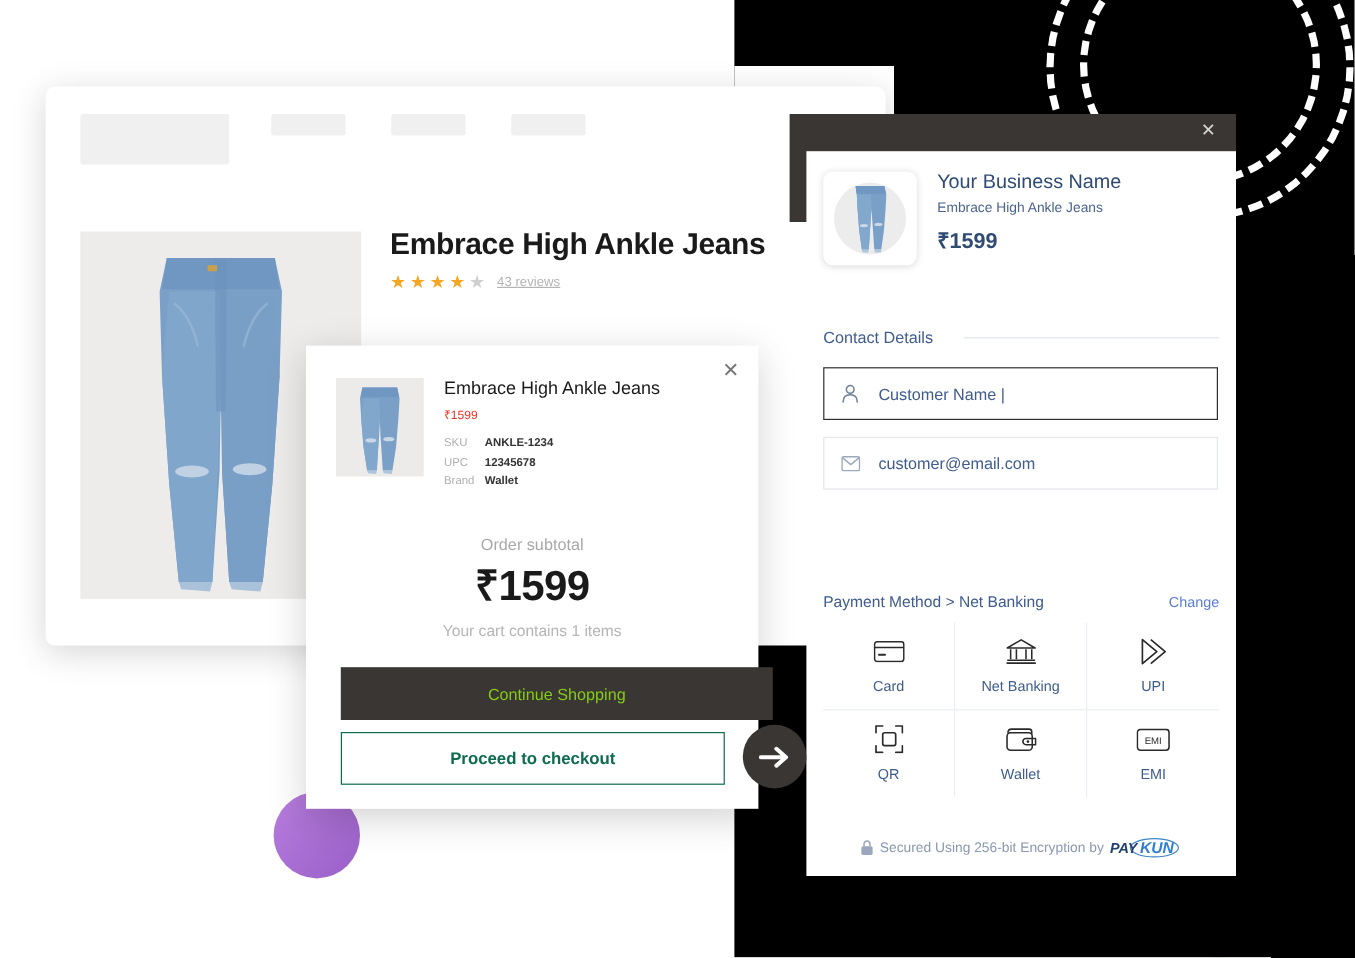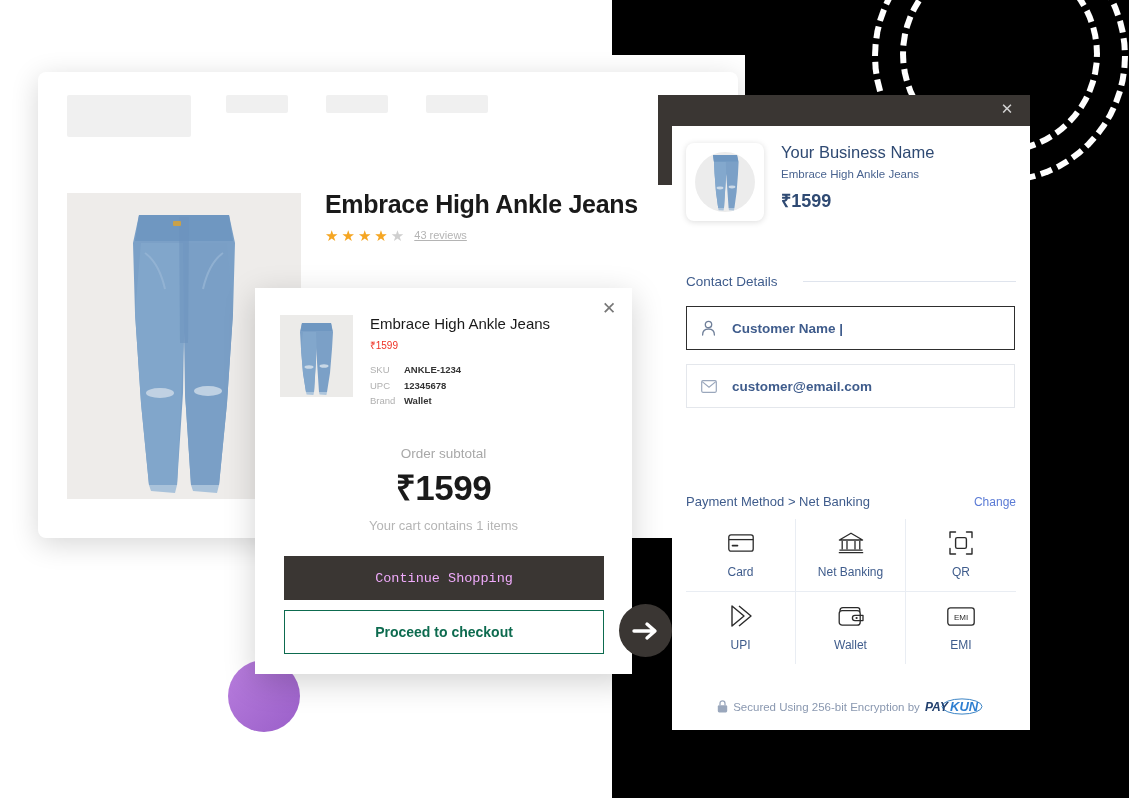--- a/index.html
+++ b/index.html
@@ -126,26 +126,25 @@
   .meta-label { color: #b0b0b0; display: inline-block; min-width: 34px; }
   .meta-value { color: #333333; font-weight: bold; }
 
   #subtotal-block { position: absolute; left: 0; right: 0; top: 158px; text-align: center; }
   #subtotal-label { font-size: 13.5px; color: #a8a8a8; }
   #subtotal-amount { font-size: 35px; color: #1a1a1a; font-weight: bold; margin-top: 2px; letter-spacing: -0.5px; }
   #cart-count { font-size: 13px; color: #b5b5b5; margin-top: 8px; }
 
   #btn-continue {
     position: absolute; left: 29px; top: 268px;
-    width: 320px; height: 44px;
-    background: #3a3633; color: #f0abfc;
+    width: 360px; height: 44px;
+    background: #3a3633; color: #84cc16;
     font-size: 13.5px; border: none;
     display: flex; align-items: center; justify-content: center;
     cursor: pointer;
-    font-family: Liberation Mono, monospace;
   }
   #btn-checkout {
     position: absolute; left: 29px; top: 322px;
     width: 320px; height: 44px;
     background: #ffffff; color: #0d6b4f;
     font-size: 14px; font-weight: bold;
     border: 1.6px solid #0d6b4f;
     display: flex; align-items: center; justify-content: center;
     cursor: pointer;
   }
@@ -224,21 +223,20 @@
   }
   #contact-title { font-size: 13.5px; color: #3f5c8c; white-space: nowrap; }
   #contact-rule { flex: 1; height: 1px; background: #dfe4ed; }
 
   .input-field {
     position: absolute; left: 14px;
     width: 329px; height: 44px;
     display: flex; align-items: center; gap: 14px;
     padding-left: 14px;
     background: #ffffff;
-    font-weight: bold;
   }
   #field-name  { top: 180px; border: 1.8px solid #2e2e2e; }
   #field-email { top: 238px; border: 1px solid #e4e7ec; }
   #field-phone { top: 294px; border: 1px solid #e4e7ec; }
   .field-text { font-size: 13.5px; color: #3f5c8c; }
   .field-icon { width: 17px; height: 17px; flex: none; color: #8d9bb5; display: flex; align-items: center; }
 
   #pm-row {
     position: absolute; left: 14px; top: 368px;
     width: 330px; display: flex; align-items: baseline; justify-content: space-between;
@@ -456,35 +454,35 @@
               <path d="M4.2 9 V17.4 M9 9 V17.4 M17 9 V17.4 M21.8 9 V17.4"></path>
               <path d="M1.4 18.2 H24.6 M0.8 20.6 H25.2"></path>
             </svg>
           </span>
           <span class="pm-name">Net Banking</span>
         </div>
 
         <div class="pm-cell">
           <span class="pm-icon">
             <svg width="24" height="24" viewBox="0 0 24 24" fill="none" stroke="#2a2a2a" stroke-width="1.4">
+              <path d="M3 2 L15 12 L3 22 Z" stroke-linejoin="round"></path>
+              <path d="M10 2 L22 12 L10 22" stroke-linejoin="round"></path>
+            </svg>
+          </span>
+          <span class="pm-name">UPI</span>
+        </div>
+
+        <div class="pm-cell">
+          <span class="pm-icon">
+            <svg width="24" height="24" viewBox="0 0 24 24" fill="none" stroke="#2a2a2a" stroke-width="1.4">
               <path d="M1 6.5 V1 H6.5 M17.5 1 H23 V6.5 M23 17.5 V23 H17.5 M6.5 23 H1 V17.5" stroke-linecap="round" stroke-linejoin="round"></path>
               <rect x="6.6" y="6.6" width="10.8" height="10.8" rx="1.6"></rect>
             </svg>
           </span>
           <span class="pm-name">QR</span>
-        </div>
-
-        <div class="pm-cell">
-          <span class="pm-icon">
-            <svg width="24" height="24" viewBox="0 0 24 24" fill="none" stroke="#2a2a2a" stroke-width="1.4">
-              <path d="M3 2 L15 12 L3 22 Z" stroke-linejoin="round"></path>
-              <path d="M10 2 L22 12 L10 22" stroke-linejoin="round"></path>
-            </svg>
-          </span>
-          <span class="pm-name">UPI</span>
         </div>
 
         <div class="pm-cell">
           <span class="pm-icon">
             <svg width="26" height="21" viewBox="0 0 26 21" fill="none" stroke="#2a2a2a" stroke-width="1.3">
               <path d="M2 4.6 C2 2.8 3.2 1.6 5 1.6 H19.5 C21 1.6 21.8 2.6 21.8 3.8 V5.6" stroke-linecap="round"></path>
               <rect x="1.2" y="4.6" width="21" height="14.6" rx="3"></rect>
               <path d="M17 9.4 H25 V14.6 H17 C15.6 14.6 14.4 13.4 14.4 12 C14.4 10.6 15.6 9.4 17 9.4 Z" stroke-linejoin="round"></path>
               <circle cx="18.6" cy="12" r="1.1" fill="#2a2a2a" stroke="none"></circle>
             </svg>

